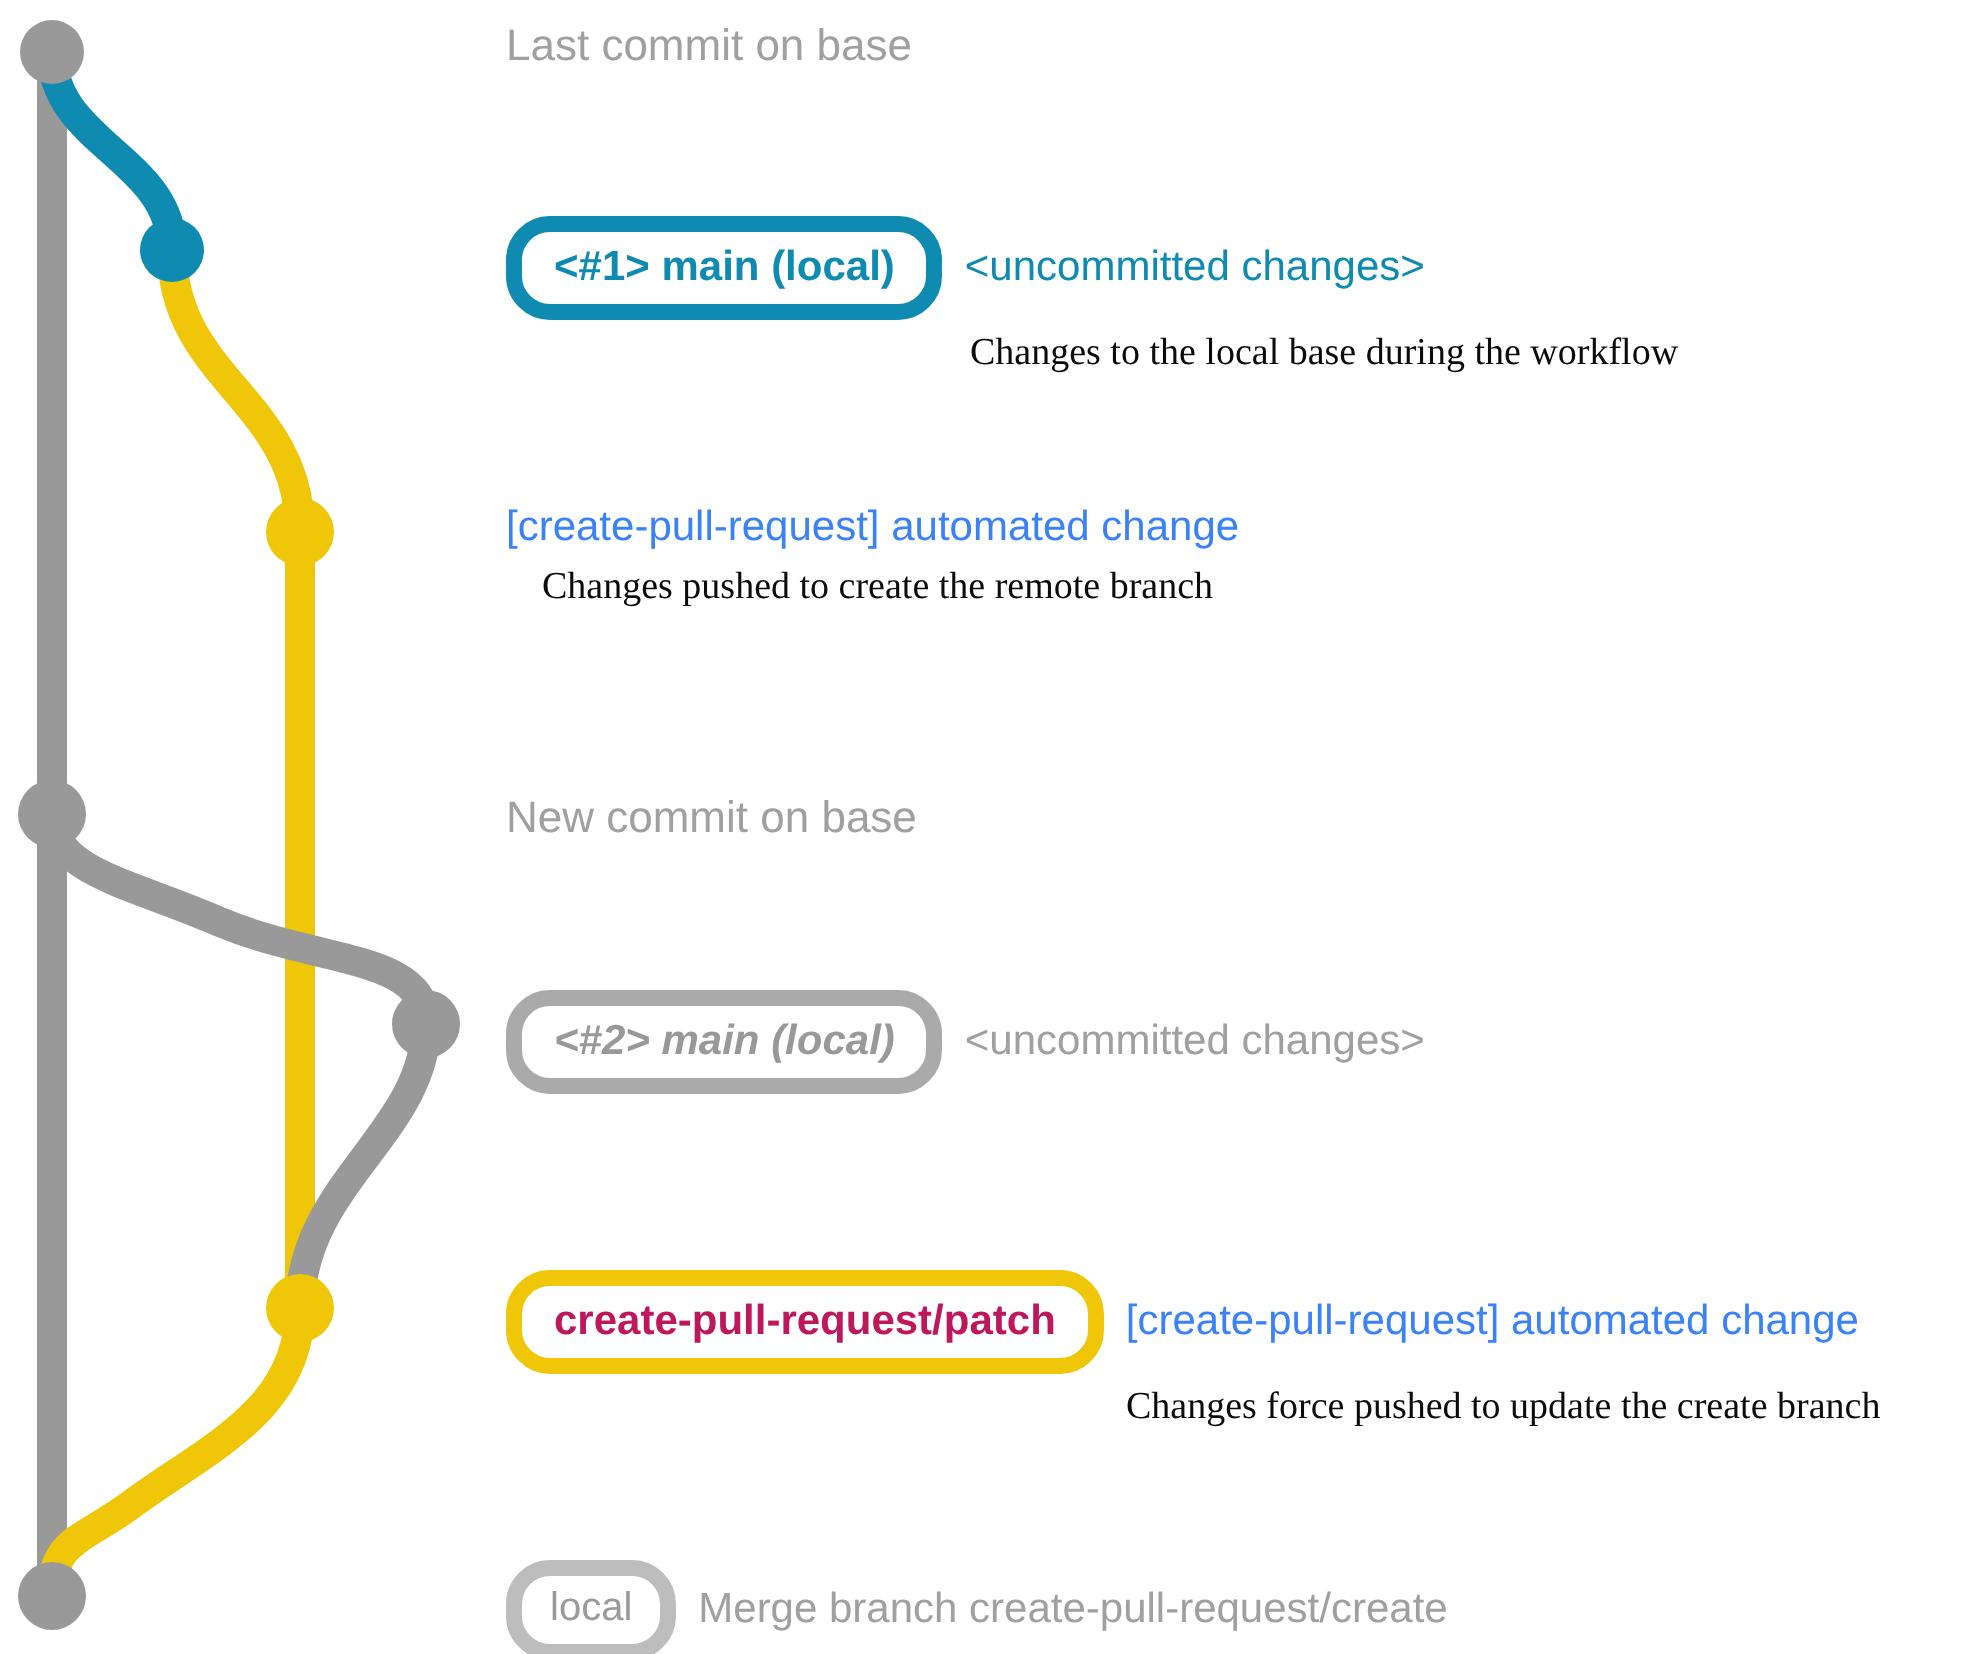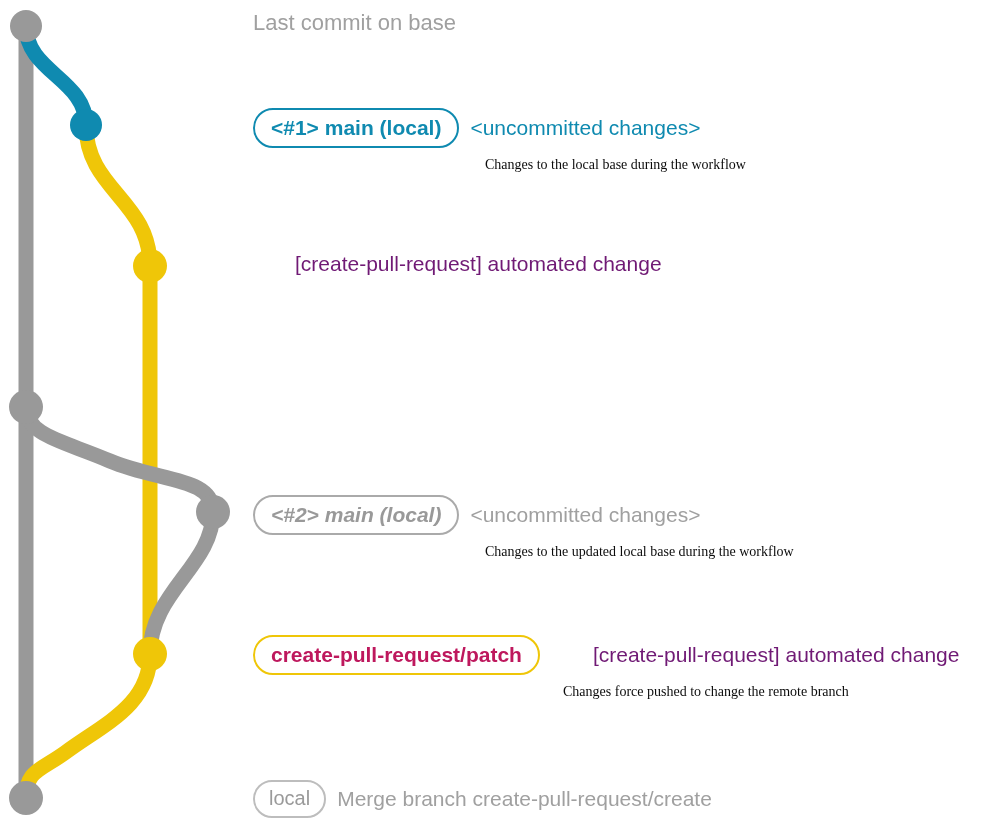--- a/index.html
+++ b/index.html
@@ -42,21 +42,21 @@
   }
   .row-head {
     display: flex;
     flex-direction: row;
     align-items: center;
     gap: 11px;
     white-space: nowrap;
   }
   .pill {
     display: inline-block;
-    border: 2px solid #4d7c0f;
+    border: 8px solid #4d7c0f;
     border-radius: 22px;
     padding: 5px 16px 6px 16px;
     font-size: 21px;
     line-height: 25px;
     font-weight: 700;
     color: #999999;
     background: transparent;
     white-space: nowrap;
   }
   .pill.blue   { border-color: #0f8ab0; color: #0f8ab0; }
@@ -64,25 +64,25 @@
   .pill.gray   { border-color: #aaaaaa; color: #999999; font-style: italic; }
   .pill.plain  { font-weight: 400; border-color: #bdbdbd; color: #9a9a9a;
                  font-size: 20px; padding: 4px 14px 5px 14px; }
   .msg {
     font-size: 21px;
     line-height: 26px;
     font-weight: 400;
     white-space: nowrap;
   }
   .msg.blue   { color: #0f8ab0; }
-  .msg.yellow { color: #701a75; margin-left: 42px; }
+  .msg.yellow { color: #3b82f6; }
   .msg.gray   { color: #a0a0a0; }
   .note {
     font-family: "Liberation Serif", serif;
-    font-size: 14px;
+    font-size: 19px;
     line-height: 24px;
     color: #0b0b0b;
     white-space: nowrap;
     margin-top: 5px;
   }
   .title-only {
     font-size: 22px;
     line-height: 26px;
     color: #a0a0a0;
     font-weight: 400;
@@ -132,37 +132,42 @@
         <span class="pill blue">&lt;#1&gt; main (local)</span>
         <span class="msg blue">&lt;uncommitted changes&gt;</span>
       </div>
       <div class="note" style="margin-left:232px">Changes to the local base during the workflow</div>
     </div>
 
     <div class="row" style="top:251px">
       <div class="row-head">
         <span class="msg yellow">[create-pull-request] automated change</span>
       </div>
+      <div class="note" style="margin-left:18px">Changes pushed to create the remote branch</div>
     </div>
 
+    <div class="row" style="top:396px">
+      <div class="row-head">
+        <span class="title-only">New commit on base</span>
+      </div>
+    </div>
 
     <div class="row" style="top:495px">
       <div class="row-head">
         <span class="pill gray">&lt;#2&gt; main (local)</span>
         <span class="msg gray">&lt;uncommitted changes&gt;</span>
       </div>
-      <div class="note" style="margin-left:232px">Changes to the updated local base during the workflow</div>
     </div>
 
     <div class="row" style="top:635px">
       <div class="row-head">
         <span class="pill yellow">create-pull-request/patch</span>
         <span class="msg yellow">[create-pull-request] automated change</span>
       </div>
-      <div class="note" style="margin-left:310px">Changes force pushed to change the remote branch</div>
+      <div class="note" style="margin-left:310px">Changes force pushed to update the create branch</div>
     </div>
 
     <div class="row" style="top:780px">
       <div class="row-head">
         <span class="pill plain">local</span>
         <span class="msg gray">Merge branch create-pull-request/create</span>
       </div>
     </div>
 
   </div>

